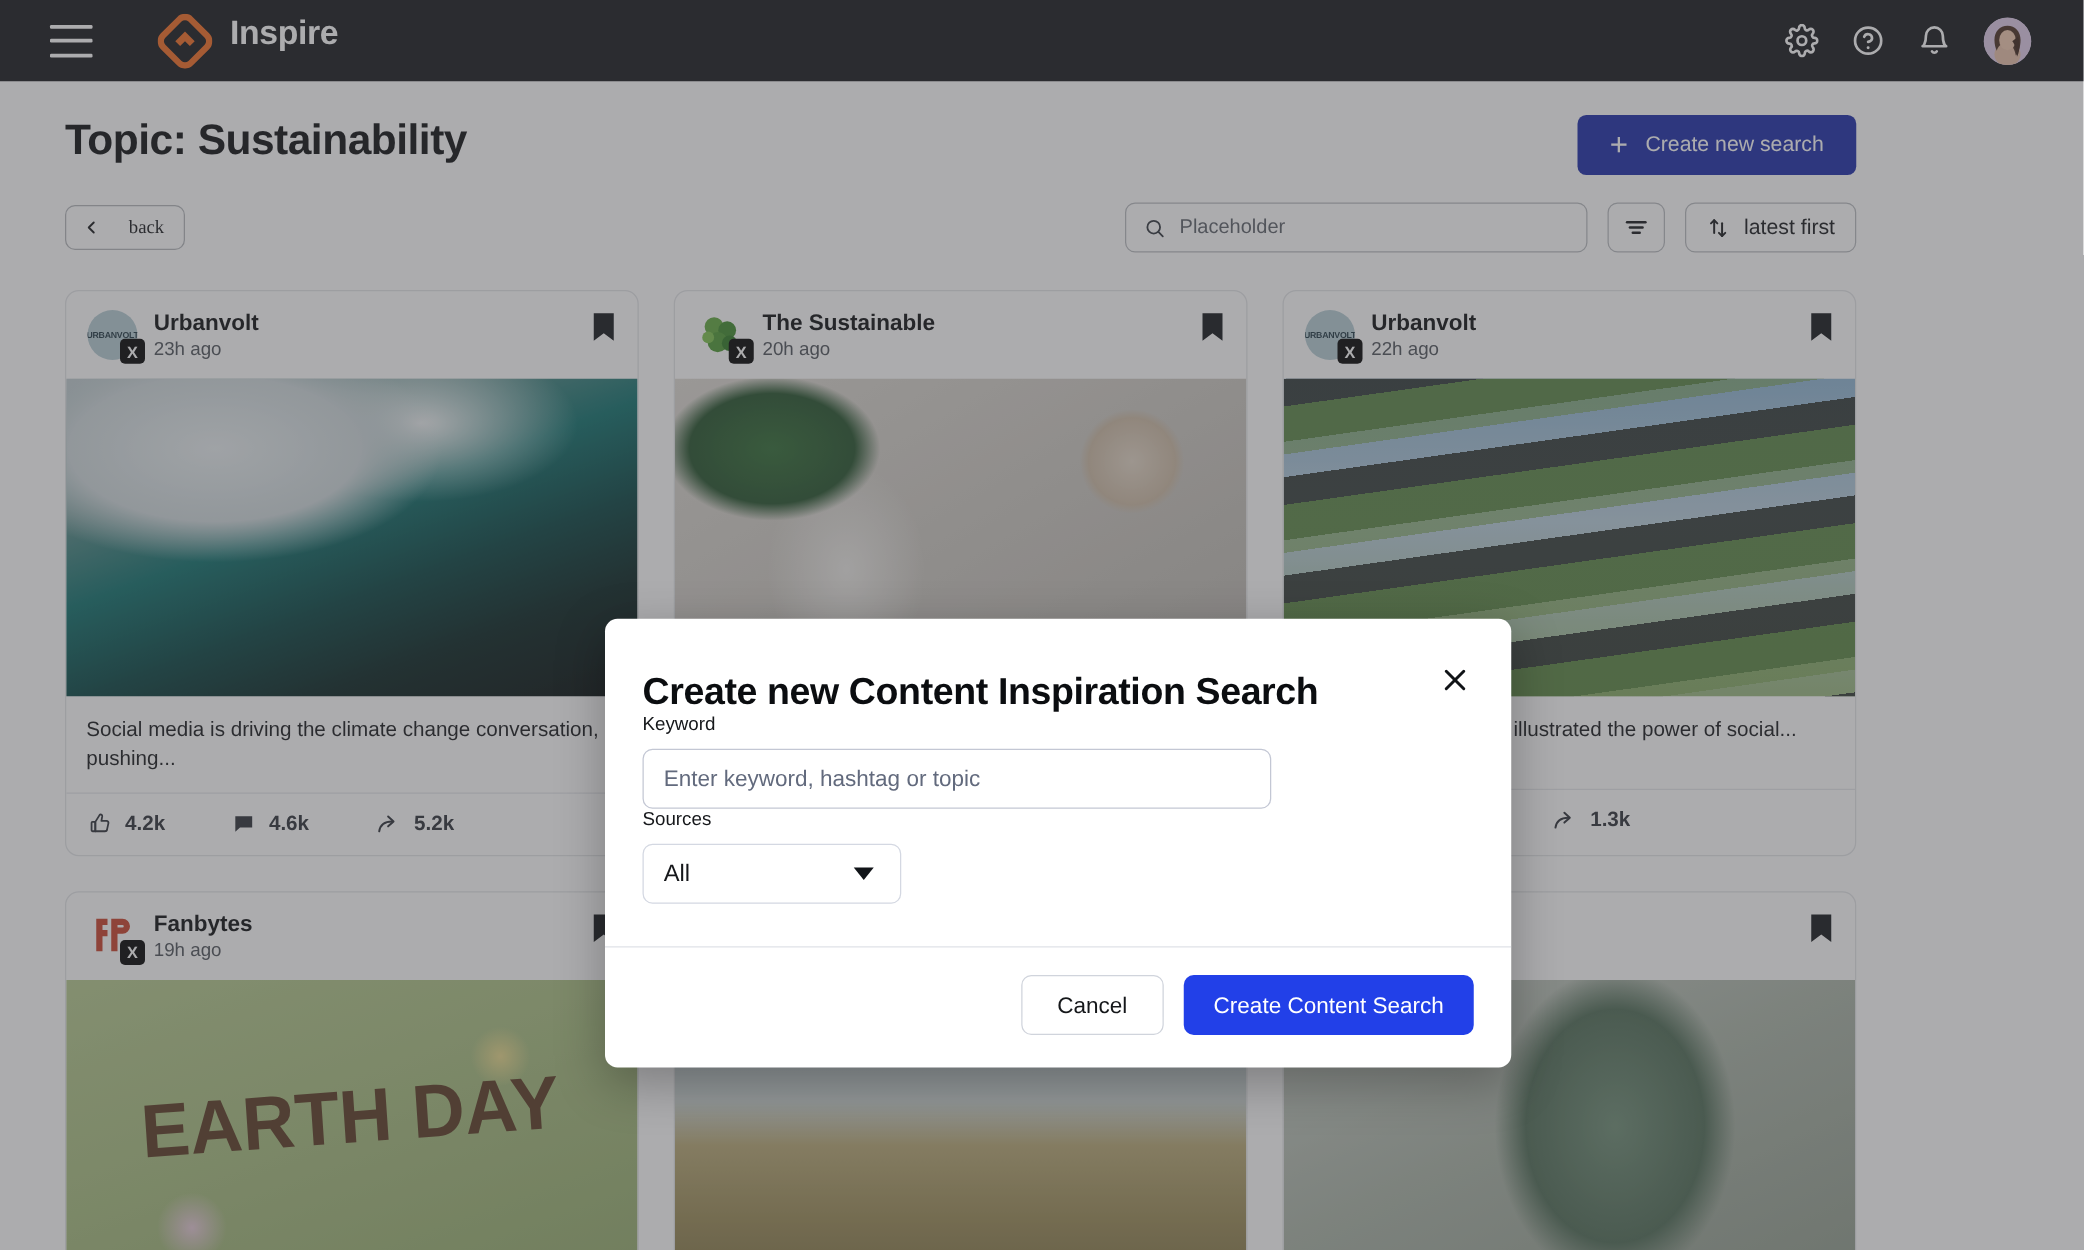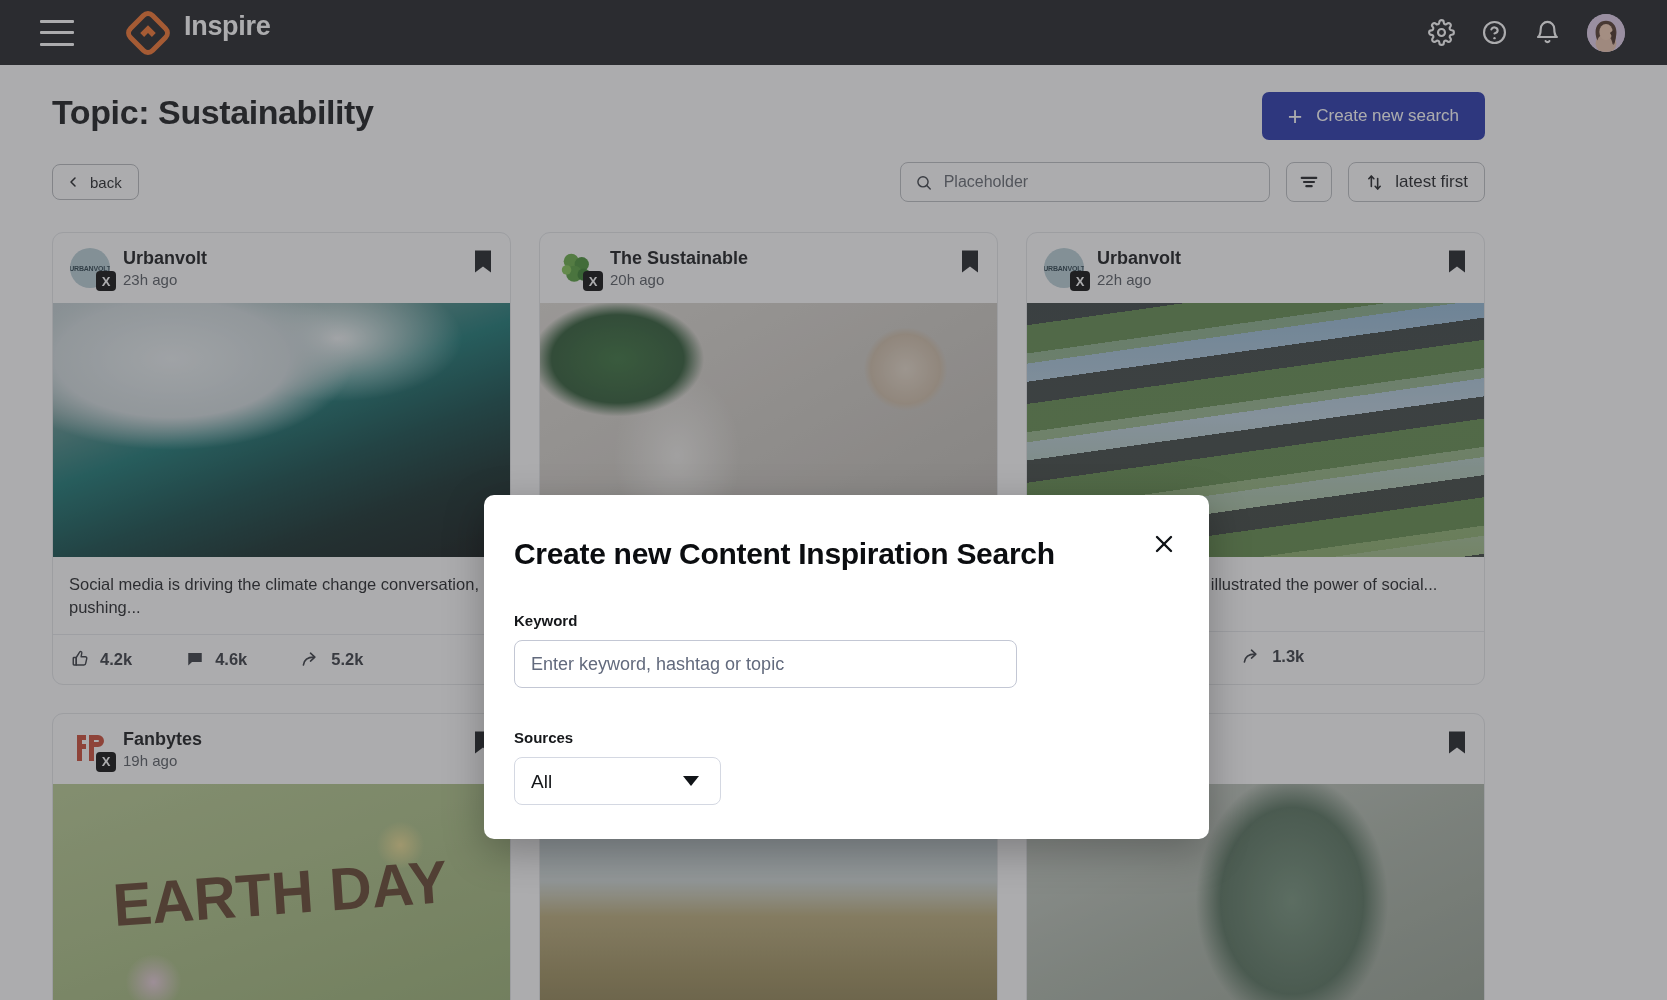--- a/index.html
+++ b/index.html
@@ -89,26 +89,26 @@
     padding: 0 26px; cursor: pointer;
   }
   .create-btn .plus { font-size: 25px; line-height: 1; font-weight: 400; }
 
   .toolbar {
     margin-top: 30px;
     padding: 0 52px;
     display: flex; align-items: center; gap: 16px;
   }
   .back-btn {
-    display: flex; align-items: center; gap: 9px;
+    display: flex; align-items: center; gap: 22px;
     height: 36px; padding: 0 16px 0 12px;
     border: 1px solid #b4b7bb; border-radius: 8px;
     background: transparent; cursor: pointer;
     font-size: 15px; color: #15171a;
-    font-family: Liberation Sans, sans-serif;
+    font-family: Liberation Serif, serif;
     text-align: center;
   }
   .entries-text {
     font-size: 18px; color: #15171a; margin-left: 8px;
   }
   .toolbar-spacer { flex: 1; }
   .search-box {
     width: 370px; height: 40px;
     border: 1px solid #b9bcc0; border-radius: 8px;
     display: flex; align-items: center; gap: 11px;
@@ -214,22 +214,22 @@
     letter-spacing: -0.3px;
   }
   .modal-close {
     position: absolute; right: 30px; top: 34px;
     background: none; border: none; cursor: pointer;
     width: 30px; height: 30px;
     display: flex; align-items: center; justify-content: center;
     padding: 0;
   }
   .field-label {
-    font-size: 15px; font-weight: bold; color: #15171a;
-    margin-top: 41px; margin-bottom: 11px;
+    font-size: 15px; font-weight: normal; color: #15171a;
+    margin-bottom: 11px;
   }
   .keyword-input {
     width: 503px; height: 48px;
     border: 1px solid #c3c7d4; border-radius: 8px;
     padding: 0 16px; font-size: 18px; color: #4b5161;
     outline: none; background: #ffffff;
     font-family: "Liberation Sans", sans-serif;
   }
   .keyword-input::placeholder { color: #626a7d; }
   .select-wrap {
@@ -621,15 +621,19 @@
 
       <div class="field-label">Sources</div>
       <div class="select-wrap">
         <select class="source-select">
           <option>All</option>
         </select>
         <div class="select-caret"></div>
       </div>
     </div>
 
+    <div class="modal-footer">
+      <button class="btn-cancel">Cancel</button>
+      <button class="btn-primary">Create Content Search</button>
+    </div>
   </div>
 
 </div>
 
 </body></html>

